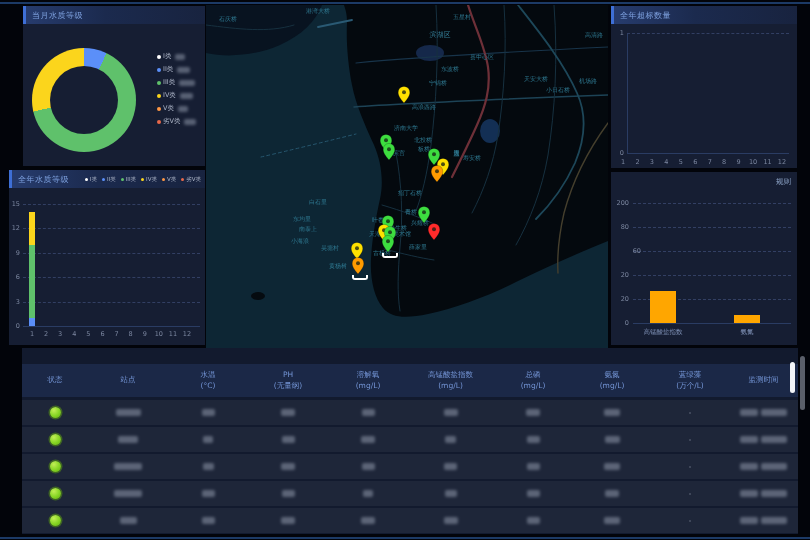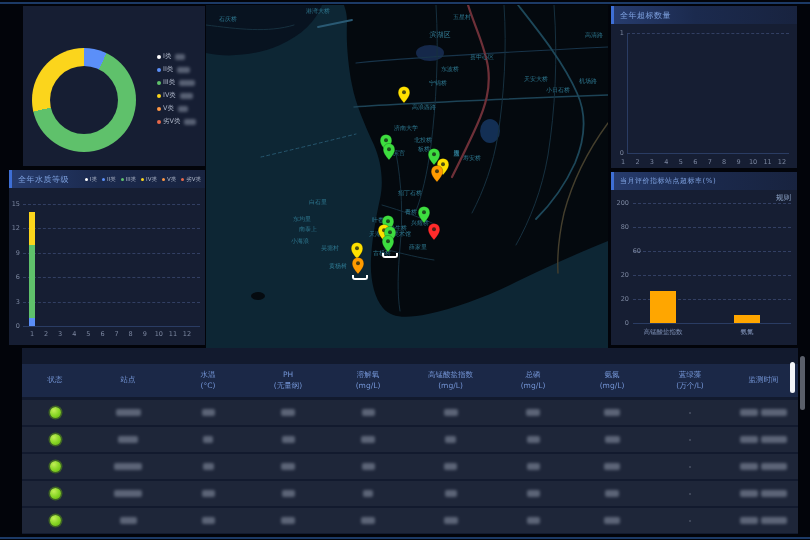--- a/index.html
+++ b/index.html
@@ -11,21 +11,21 @@
   }
   .frame-line{position:absolute;left:0;width:810px;height:2px;background:#1c3a66;}
   .panel{position:absolute;background:#161e33;overflow:hidden;}
   .titlebar{
     position:absolute;left:0;top:0;right:0;height:18px;
     background:linear-gradient(90deg,#273c6e 0%,#1b2a4e 45%,#18233f 100%);
     display:flex;align-items:center;
   }
   .titlebar::before{content:"";width:3px;height:18px;background:#3e6fd6;margin-right:6px;flex:0 0 3px;}
   .title-text{font-size:8px;color:#7ea1df;letter-spacing:.5px;white-space:nowrap;}
-  .rule-link{position:absolute;right:6px;top:5px;font-size:7.5px;color:#8fa6c9;cursor:pointer;margin-top:16px;}
+  .rule-link{position:absolute;right:6px;top:5px;font-size:7.5px;color:#8fa6c9;cursor:pointer;}
   
   .legend-v{position:absolute;display:flex;flex-direction:column;gap:4px;}
   .legend-h{position:absolute;display:flex;gap:5px;align-items:center;}
   .legend-item{display:flex;align-items:center;gap:2px;}
   .legend-dot{width:4px;height:4px;border-radius:50%;flex:0 0 4px;}
   .legend-label{font-size:6px;color:#aeb6c8;white-space:nowrap;}
   .blurbox{background:#9aa3b5;opacity:.5;filter:blur(1.5px);border-radius:2px;height:7px;}
   .legend-blur{height:6px;margin-left:2px;}
   
   .donut{position:absolute;border-radius:50%;}
@@ -68,20 +68,23 @@
   .scroll-thumb-white{position:absolute;width:5px;background:#f2f4f7;border-radius:3px;}
   .scroll-thumb-grey{position:absolute;width:5px;background:#5a5f6a;border-radius:3px;}
 </style>
 </head>
 <body>
 
 <div class="frame-line" style="top:2px;"></div>
 <div class="frame-line" style="top:537px;"></div>
 
 <div class="panel" id="p1" style="left:23px;top:6px;width:182px;height:160px;">
+  <div class="titlebar">
+    <span class="title-text">当月水质等级</span>
+  </div>
   <div class="donut" id="donut" style="left: 9px; top: 42px; width: 104px; height: 104px; background: conic-gradient(rgb(91, 143, 249) 0deg, rgb(91, 143, 249) 25.7143deg, rgb(95, 193, 107) 25.7143deg, rgb(95, 193, 107) 257.143deg, rgb(251, 213, 28) 257.143deg, rgb(251, 213, 28) 360deg);"></div>
   <div class="donut-hole" style="left:27px;top:60px;width:68px;height:68px;"></div>
   <div class="legend-v" id="donut-legend" style="left:134px;top:46px;">
       <div class="legend-item">
         <div class="legend-dot" style="background: rgb(255, 255, 255); flex-basis: 4px; height: 4px; width: 4px;"></div>
         <div class="legend-label" style="font-size: 6.5px;">I类</div>
         <div class="blurbox legend-blur" style="width: 10px;"></div>
       </div>
       <div class="legend-item">
         <div class="legend-dot" style="background: rgb(91, 143, 249); flex-basis: 4px; height: 4px; width: 4px;"></div>
@@ -312,23 +315,20 @@
       <div class="xtick" style="left: 98.7273px; top: 152px;">7</div>
       <div class="xtick" style="left: 113.182px; top: 152px;">8</div>
       <div class="xtick" style="left: 127.636px; top: 152px;">9</div>
       <div class="xtick" style="left: 142.091px; top: 152px;">10</div>
       <div class="xtick" style="left: 156.545px; top: 152px;">11</div>
       <div class="xtick" style="left: 171px; top: 152px;">12</div>
     </div>
 </div>
 
 <div class="panel" id="p4" style="left:611px;top:172px;width:186px;height:173px;">
-  <div class="titlebar">
-    <span class="title-text" style="font-size:7px;">当月评价指标站点超标率(%)</span>
-  </div>
   <span class="rule-link">规则</span>
   <div id="rate-plot" style="position:absolute;left:0;top:0;right:0;bottom:0;">
       <div class="axis-line" style="left: 22px; width: 158px; top: 151px; height: 1px;"></div>
       <div class="ytick" style="left: 0px; width: 18px; top: 147px;">0</div>
       <div class="gridline dash" style="left: 22px; width: 158px; top: 127px;"></div>
       <div class="ytick" style="left: 0px; width: 18px; top: 123px;">20</div>
       <div class="gridline dash" style="left: 22px; width: 158px; top: 103px;"></div>
       <div class="ytick" style="left: 0px; width: 18px; top: 99px;">20</div>
       <div class="gridline dash" style="left: 22px; width: 158px; top: 79px;"></div>
       <div class="ytick" style="left: 12px; width: 18px; top: 75px;">60</div>

